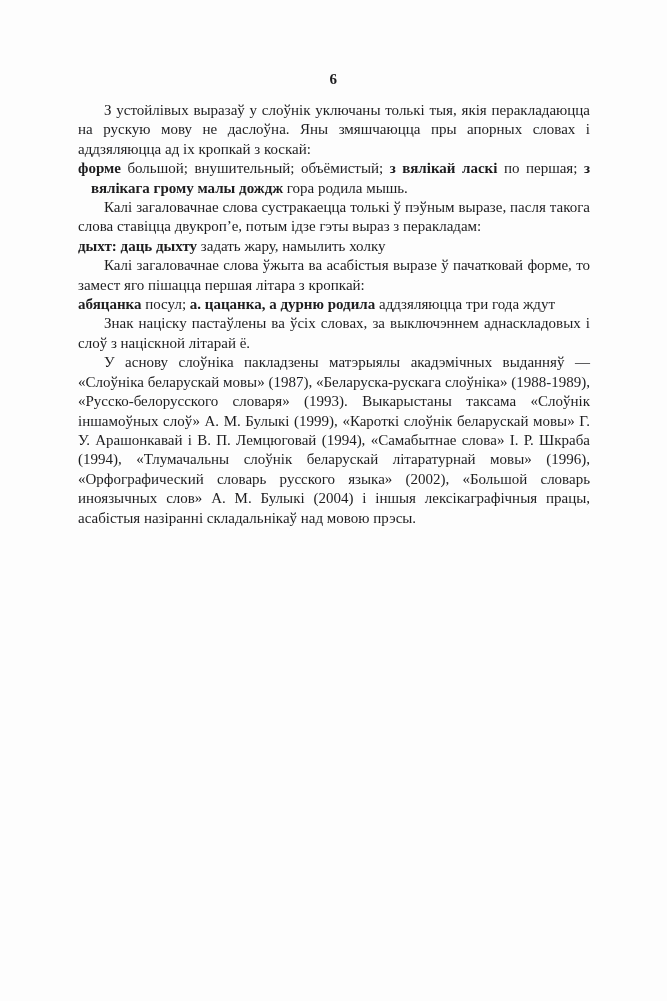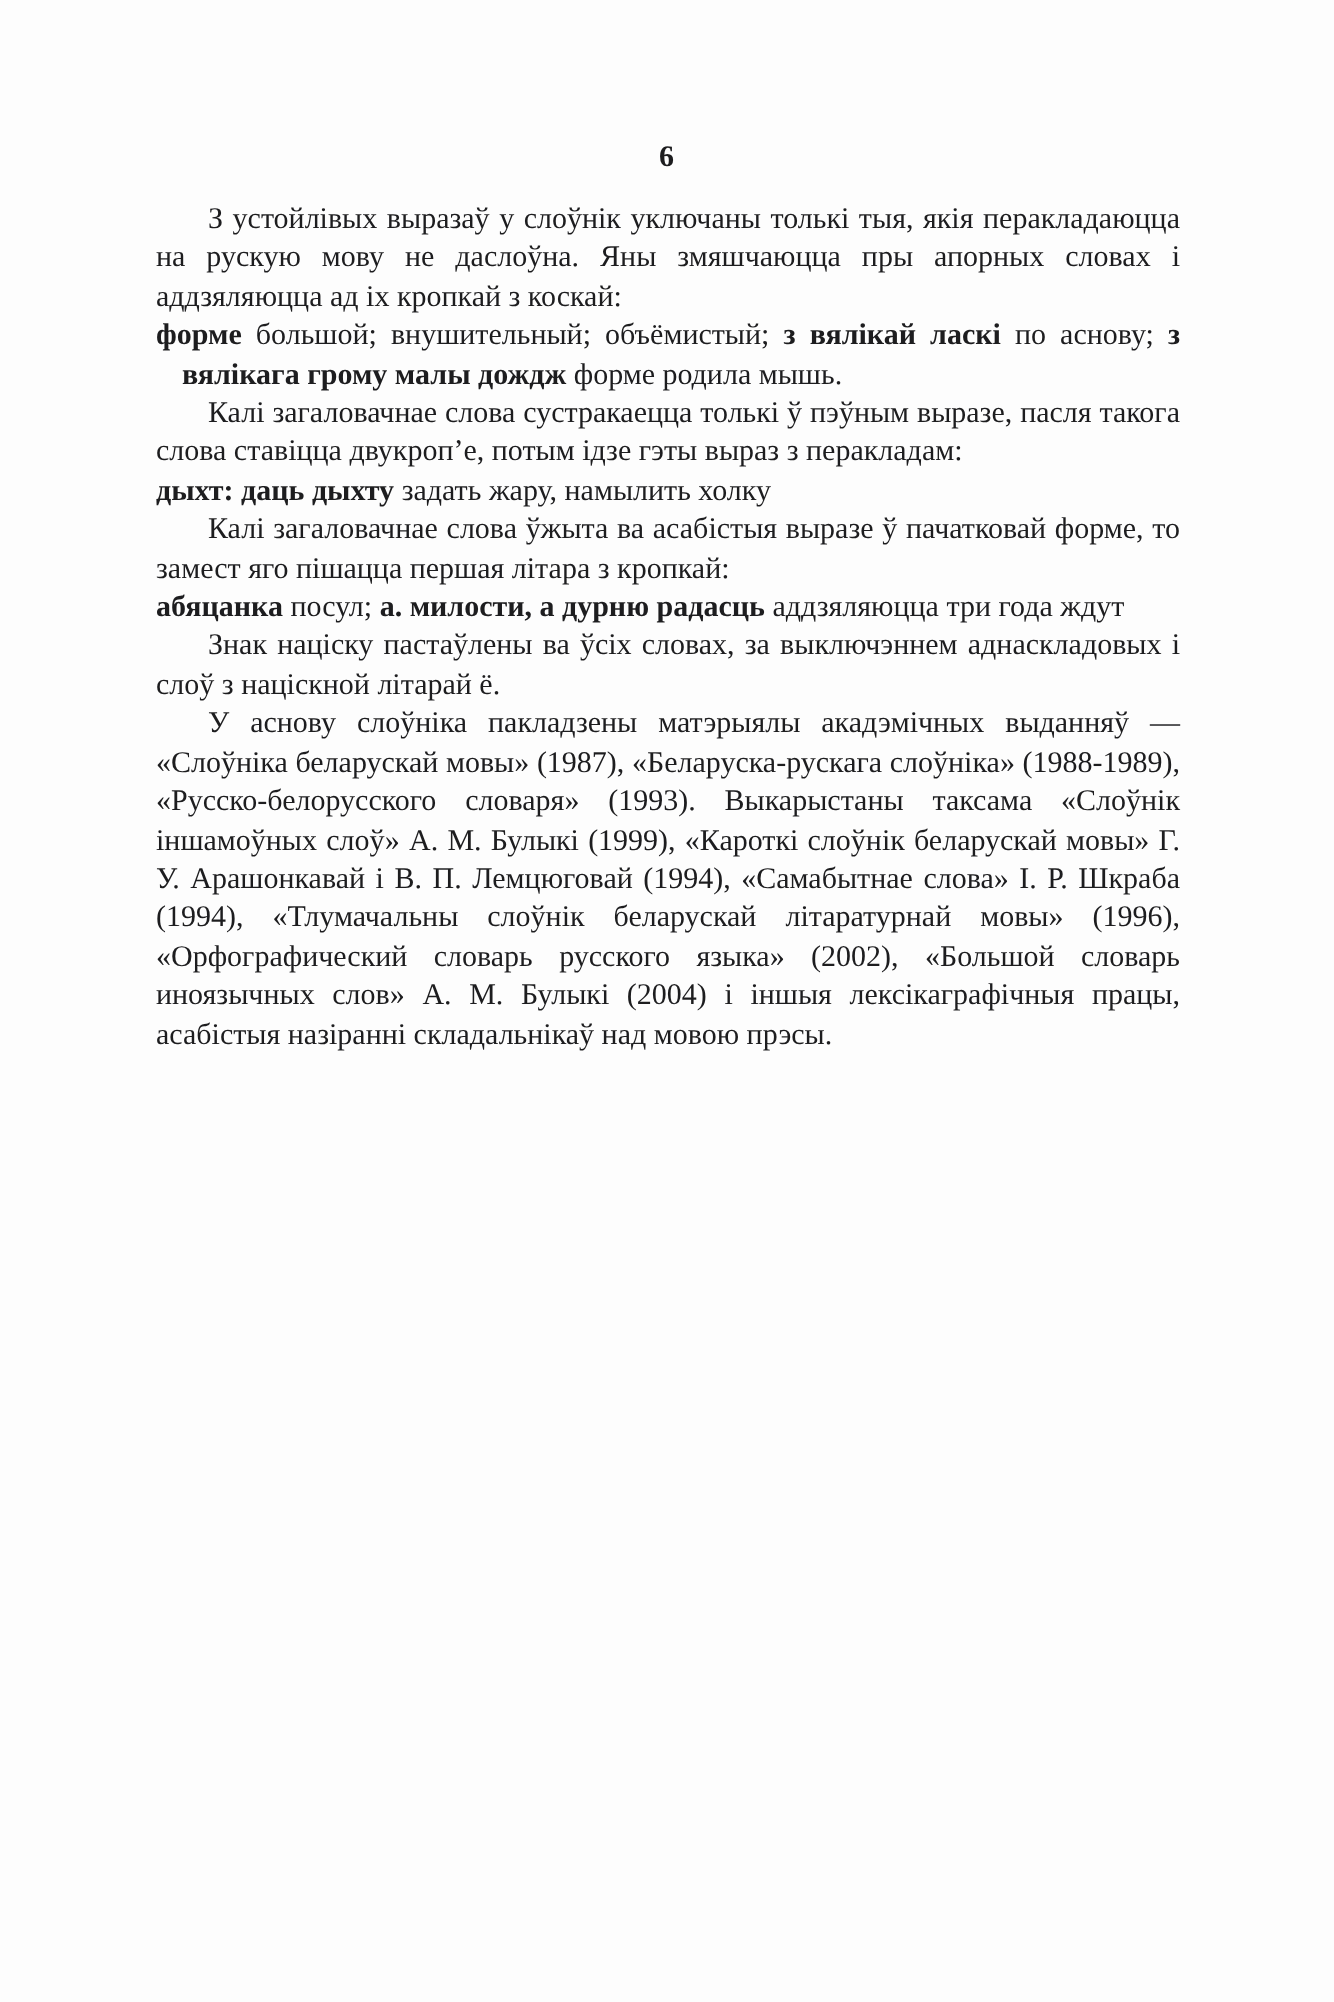--- a/index.html
+++ b/index.html
@@ -48,21 +48,21 @@
     font-weight: 700;
   }
 </style>
 </head>
 <body>
 
 <div class="page">
   <div class="page-number">6</div>
   <div class="text-block">
       <p class="body"><span>З устойлівых выразаў у слоўнік уключаны толькі тыя, якія перакладаюцца на рускую мову не даслоўна. Яны змяшчаюцца пры апорных словах і аддзяляюцца ад іх кропкай з коскай:</span></p>
-      <p class="entry"><span class="bold">форме</span><span> большой; внушительный; объёмистый; </span><span class="bold">з вялікай ласкі</span><span> по аснову; </span><span class="bold">з вялікага грому малы дождж</span><span> форме родила мышь.</span></p>
+      <p class="entry"><span class="bold">форме</span><span> большой; внушительный; объёмистый; </span><span class="bold">з вялікай ласкі</span><span> по першая; </span><span class="bold">з вялікага грому малы дождж</span><span> гора родила мышь.</span></p>
       <p class="body"><span>Калі загаловачнае слова сустракаецца толькі ў пэўным выразе, пасля такога слова ставіцца двукроп’е, потым ідзе гэты выраз з перакладам:</span></p>
       <p class="entry"><span class="bold">дыхт: даць дыхту</span><span> задать жару, намылить холку</span></p>
       <p class="body"><span>Калі загаловачнае слова ўжыта ва асабістыя выразе ў пачатковай форме, то замест яго пішацца першая літара з кропкай:</span></p>
-      <p class="entry"><span class="bold">абяцанка</span><span> посул; </span><span class="bold">а. милости, а дурню радасць</span><span> аддзяляюцца три года ждут</span></p>
+      <p class="entry"><span class="bold">абяцанка</span><span> посул; </span><span class="bold">а. цацанка, а дурню родила</span><span> аддзяляюцца три года ждут</span></p>
       <p class="body"><span>Знак націску пастаўлены ва ўсіх словах, за выключэннем аднаскладовых і слоў з націскной літарай ё.</span></p>
       <p class="body"><span>У аснову слоўніка пакладзены матэрыялы акадэмічных выданняў — «Слоўніка беларускай мовы» (1987), «Беларуска-рускага слоўніка» (1988-1989), «Русско-белорусского словаря» (1993). Выкарыстаны таксама «Слоўнік іншамоўных слоў» А. М. Булыкі (1999), «Кароткі слоўнік беларускай мовы» Г. У. Арашонкавай і В. П. Лемцюговай (1994), «Самабытнае слова» І. Р. Шкраба (1994), «Тлумачальны слоўнік беларускай літаратурнай мовы» (1996), «Орфографический словарь русского языка» (2002), «Большой словарь иноязычных слов» А. М. Булыкі (2004) і іншыя лексікаграфічныя працы, асабістыя назіранні складальнікаў над мовою прэсы.</span></p>
     </div>
 </div>
 
 </body></html>

